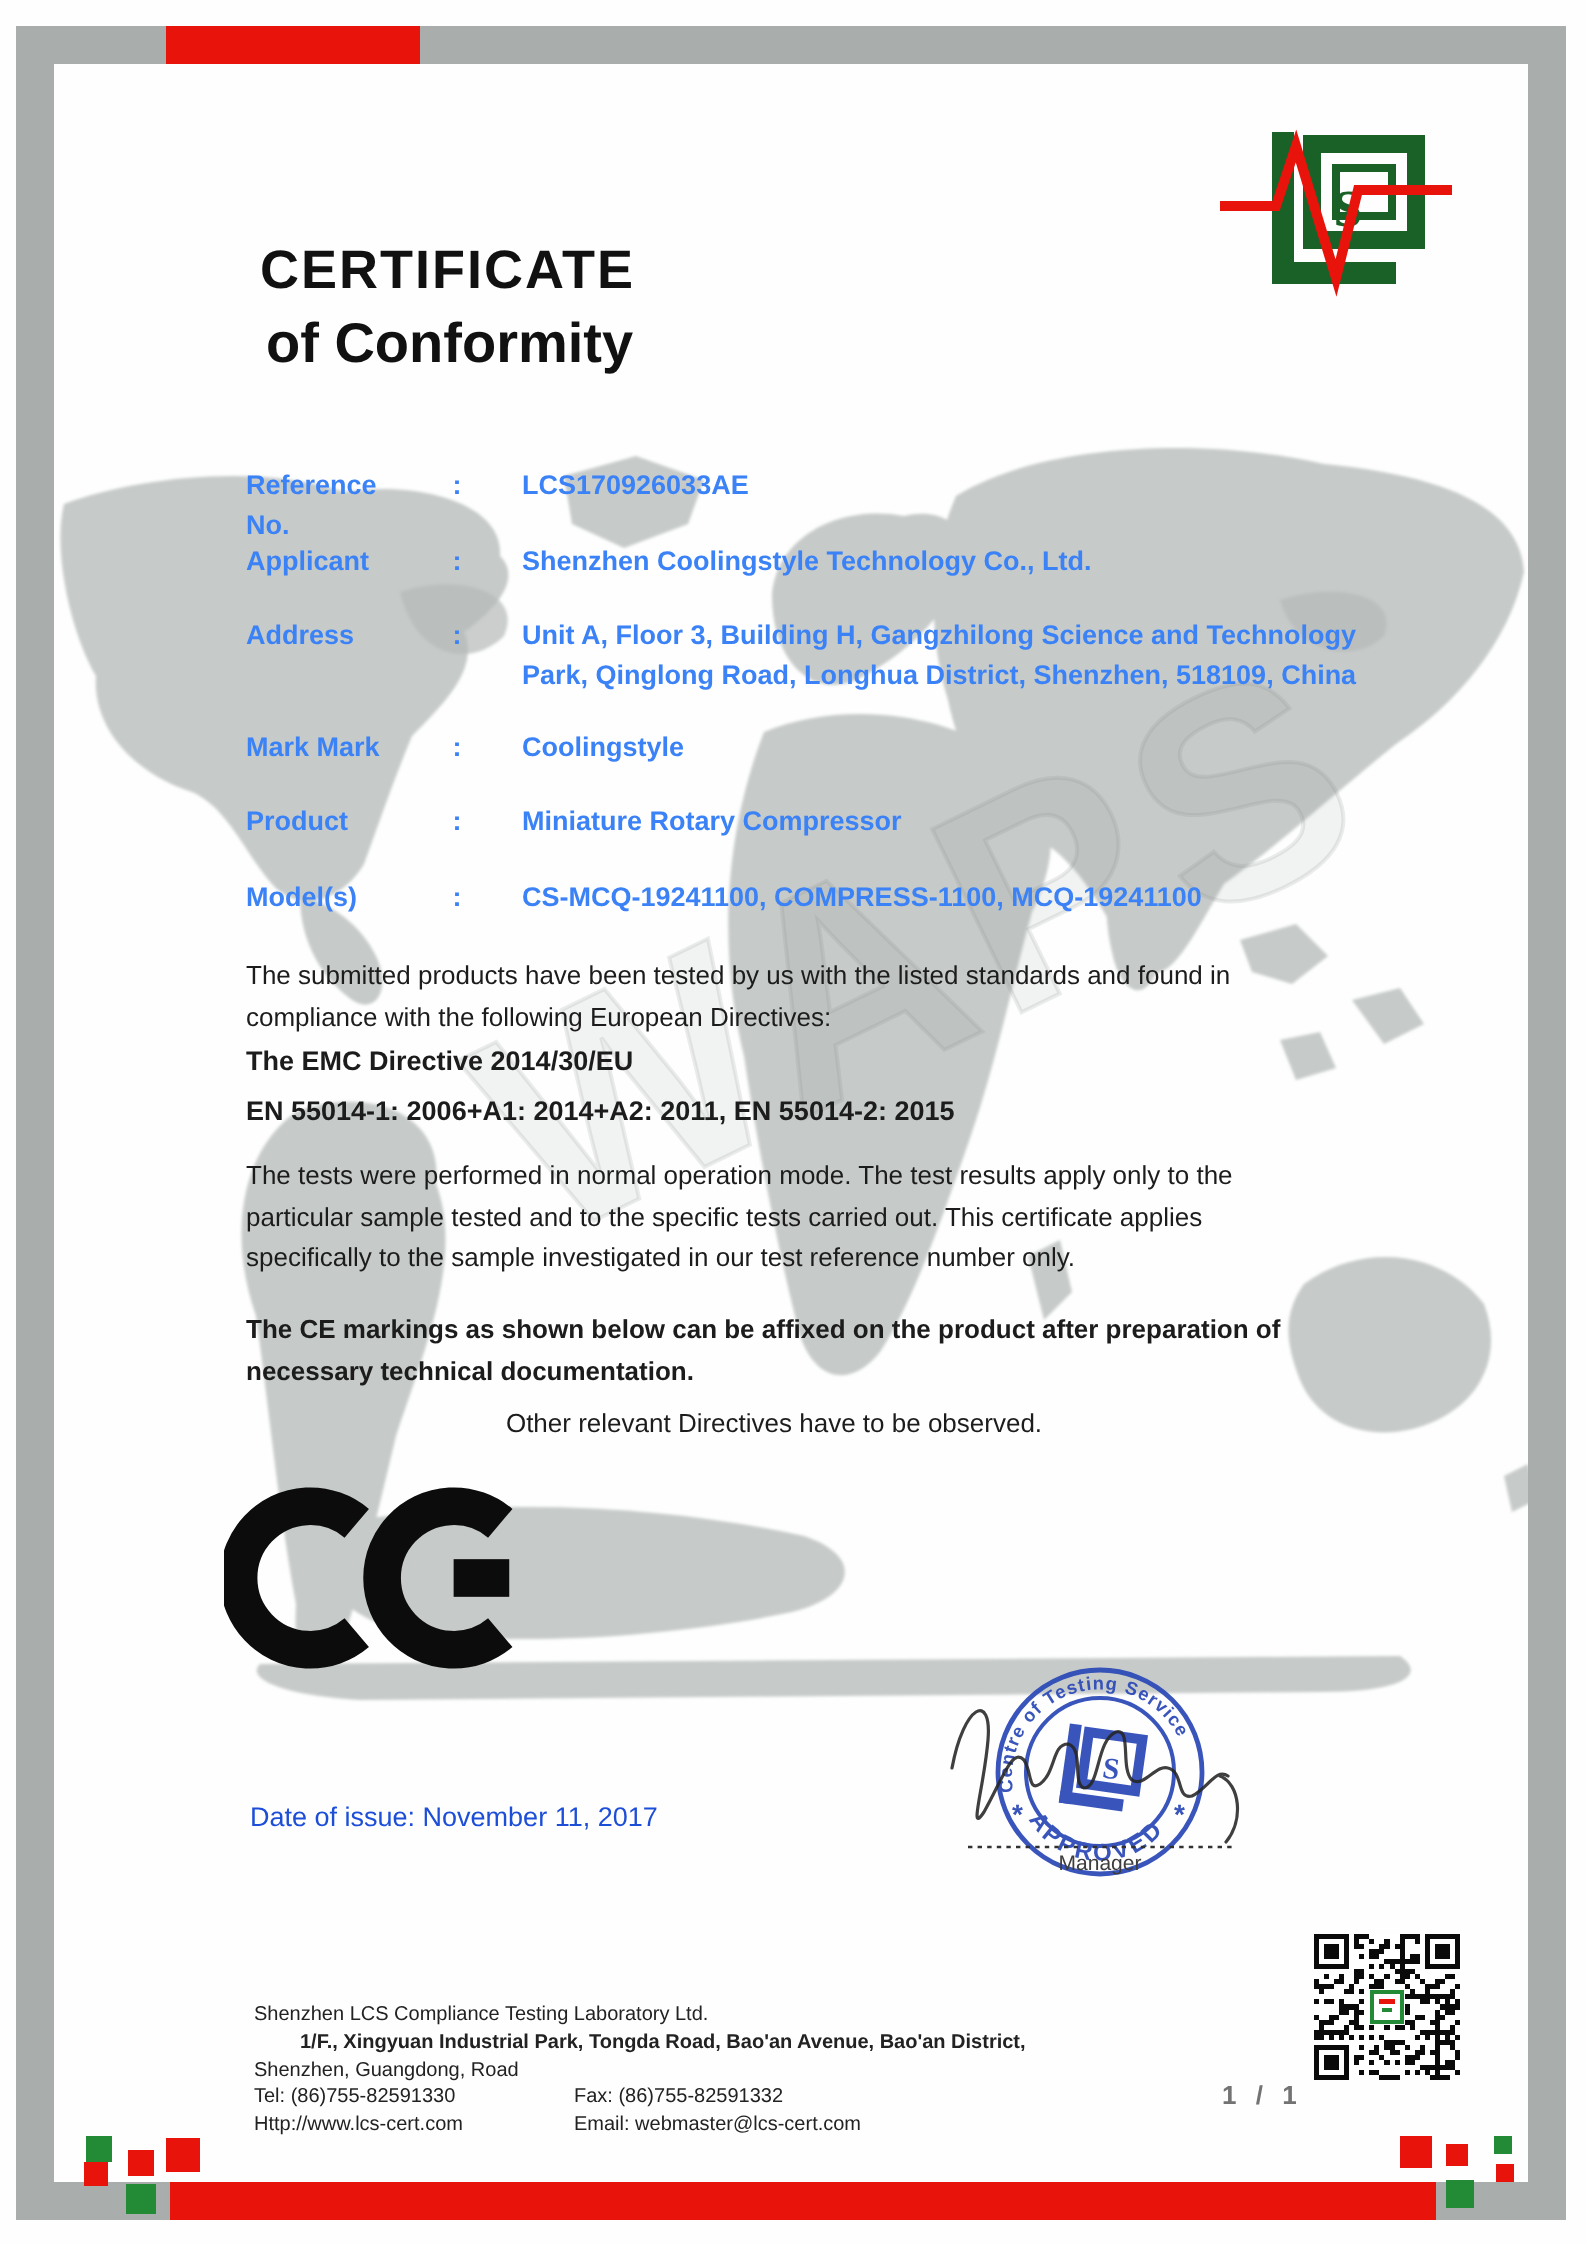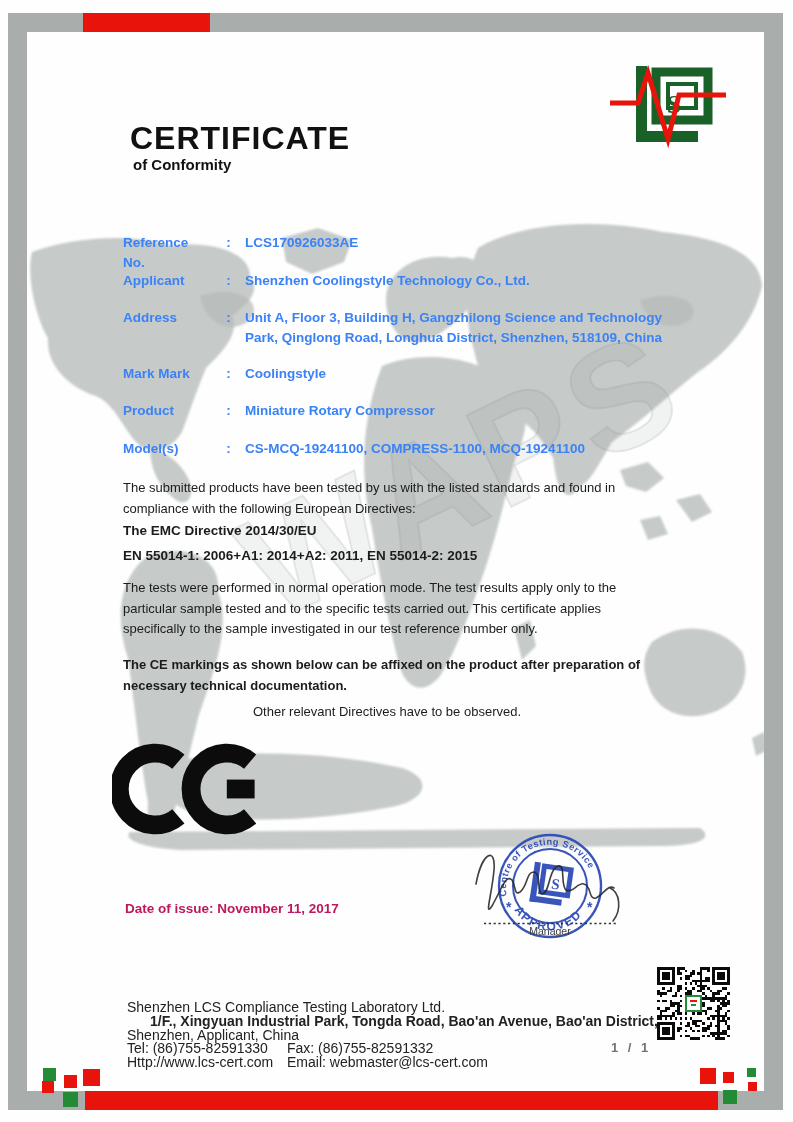--- a/index.html
+++ b/index.html
@@ -16,34 +16,34 @@
 
   
   .map-layer { position:absolute; left:27px; top:32px; width:737px; height:1059px; z-index:1; }
   .watermark { position:absolute; left:230px; top:400px; width:420px; z-index:1;
                font-size:148px; font-weight:700; letter-spacing:8px;
                transform:rotate(-26deg); color:rgba(130,134,134,0.10);
                -webkit-text-stroke:2px rgba(130,134,134,0.16); }
 
   
   .content { position:absolute; inset:0; z-index:5; }
-  .title   { position:absolute; left:130px; top:120px; font-size:32px; font-weight:700; letter-spacing:1px; color:#111; }
-  .subtitle{ position:absolute; left:133px; top:156px; font-size:15px; font-weight:700; color:#111; }
+  .title   { position:absolute; left:130px; top:120px; font-size:27px; font-weight:700; letter-spacing:1px; color:#111; }
+  .subtitle{ position:absolute; left:133px; top:156px; font-size:28px; font-weight:700; color:#111; }
 
   .field-row { position:absolute; left:123px; display:flex; font-size:13.5px; font-weight:700; color:#3b82f6; line-height:20px; }
   .field-label { width:89px; }
   .field-colon { width:33px; text-align:center; }
-  .field-value { width:438px; }
+  .field-value { width:438px;margin-left:16px; }
 
   .para { position:absolute; left:123px; width:528px; font-size:13px; line-height:20.5px; color:#1c1c1c; }
   .para-bold { font-weight:700; font-size:13.5px; }
 
-  .date-line { position:absolute; left:125px; top:901px; font-size:13.5px; font-weight:700; color:#be185d; }
-
-  .footer { position:absolute; left:127px; top:1001px; font-size:14px; line-height:13.8px; color:#222; }
+  .date-line { position:absolute; left:125px; top:901px; font-size:13.5px; font-weight:400; color:#1d4ed8; }
+
+  .footer { position:absolute; left:127px; top:1001px; font-size:10px; line-height:13.8px; color:#222; }
   .footer .bold { font-weight:700;margin-left:23px; }
   .footer .cols span:first-child { display:inline-block; width:160px; }
 
   .page-number { position:absolute; left:611px; top:1040px; font-size:13px; font-weight:700; letter-spacing:3px; color:#737373; }
 
   .stamp { position:absolute; left:462px; top:822px; z-index:6; opacity:0.93; }
 </style>
 </head>
 <body>
 
@@ -184,21 +184,21 @@
         <path d="M14,62 C20,30 34,24 32,48 C30,72 22,96 30,84 C40,66 44,52 50,58 C54,64 52,74 58,70 C66,64 64,50 72,50 C80,52 74,70 80,72 C88,72 86,48 96,44 C104,42 98,62 104,68 C110,72 116,60 122,62 C130,64 126,78 134,76 C142,72 146,62 152,66"></path>
         <path d="M148,66 C158,70 160,88 151,99"></path>
       </g>
       <line x1="22" y1="101.5" x2="156" y2="101.5" stroke="#222" stroke-width="1.3" stroke-dasharray="2.2 2.6"></line>
       <text x="88" y="113" font-size="10.5" fill="#2f2f2f" text-anchor="middle">Manager</text>
     </svg>
 
     <div class="footer">
       <div>Shenzhen LCS Compliance Testing Laboratory Ltd.</div>
       <div class="bold">1/F., Xingyuan Industrial Park, Tongda Road, Bao'an Avenue, Bao'an District,</div>
-      <div>Shenzhen, Applicant, China</div>
+      <div>Shenzhen, Guangdong, Road</div>
       <div class="cols">
         <span>Tel: (86)755-82591330</span><span>Fax: (86)755-82591332</span>
       </div>
       <div class="cols">
         <span>Http://www.lcs-cert.com</span><span>Email: webmaster@lcs-cert.com</span>
       </div>
     </div>
 
     <svg class="abs" style="left:657px; top:967px;" width="73" height="73" viewBox="0 0 29 29" shape-rendering="crispEdges">
       <rect x="0" y="0" width="29" height="29" fill="#ffffff"></rect>

